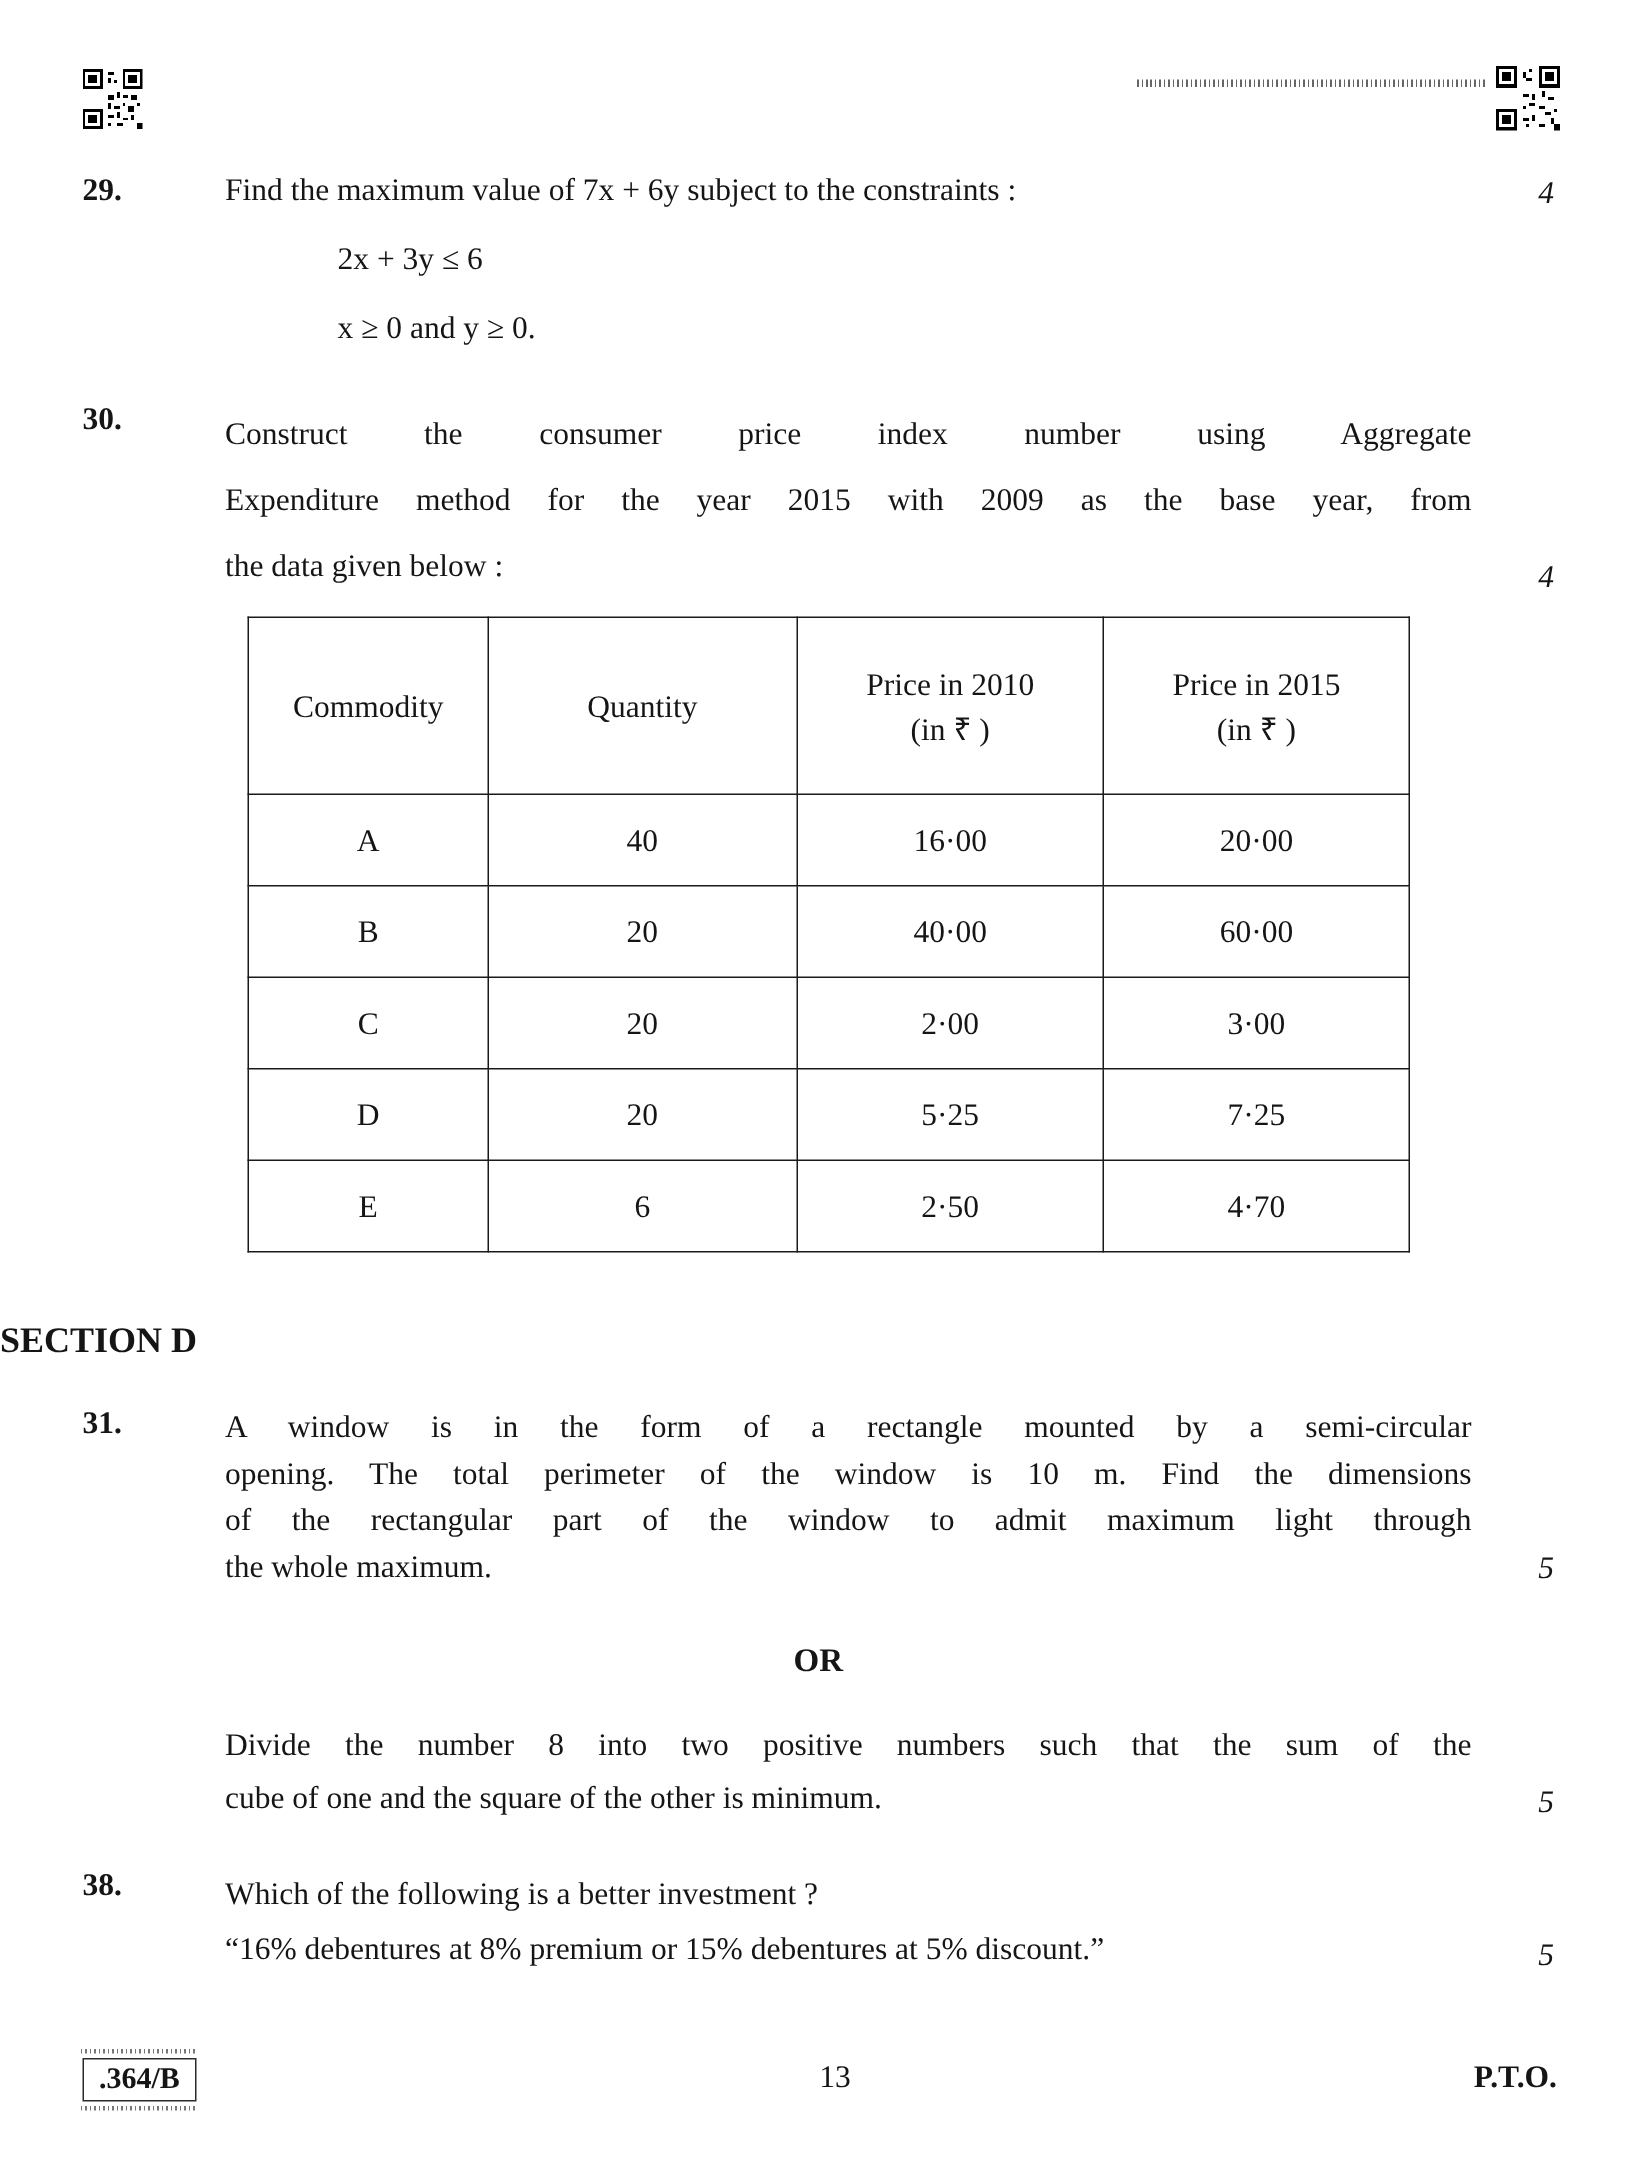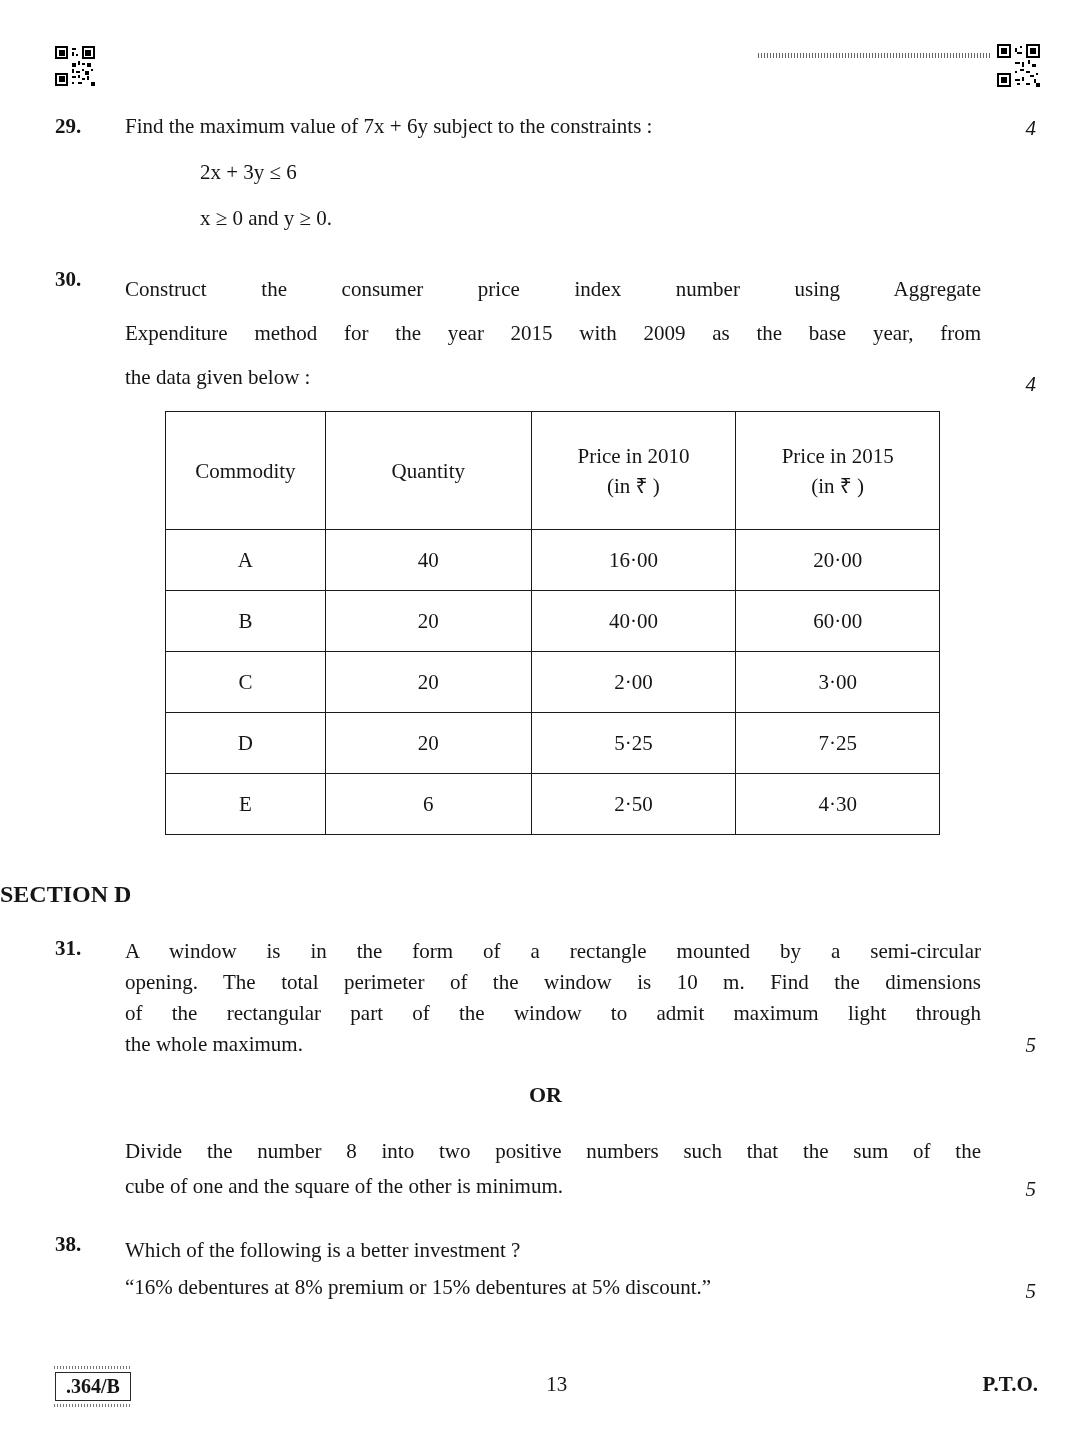--- a/index.html
+++ b/index.html
@@ -16,21 +16,21 @@
   .qr { position: absolute; }
   .qr-left { left: 55px; top: 46px; width: 40px; height: 40px; }
   .qr-right { left: 997px; top: 44px; width: 43px; height: 43px; }
   .qr svg { width: 100%; height: 100%; display: block; }
   .microtext {
     position: absolute; left: 758px; top: 53px; width: 232px; height: 5px;
     background: repeating-linear-gradient(90deg, #666 0 1px, transparent 1px 3px);
   }
   .q-row { position: relative; margin: 0 55px; }
   .q-num { position: absolute; left: 0; top: 0; font-weight: bold; }
-  .q-body { margin-left: 70px; margin-right: 55px; }
+  .q-body { margin-left: 95px; margin-right: 55px; }
   .marks { position: absolute; right: 0; font-style: italic; }
   .marks-top { top: 2px; }
   .marks-bottom { bottom: 2px; }
   .jline { text-align: justify; text-align-last: justify; }
   .lh44 .line { line-height: 44px; }
   .lh31 .line { line-height: 31px; }
   .lh35 .line { line-height: 35px; }
   .lh37 .line { line-height: 37px; }
   .q29 { margin-top: 14px; }
   .constraints { margin-left: 75px; margin-top: 10px; line-height: 46px; }
@@ -38,21 +38,21 @@
   .table-wrap { margin-left: 165px; margin-top: 12px; }
   table.commodity { border-collapse: collapse; width: 775px; font-size: 21px; }
   table.commodity th, table.commodity td {
     border: 1.5px solid #1a1a1a; text-align: center; vertical-align: middle;
     font-weight: normal; padding: 0;
   }
   table.commodity th { height: 118px; line-height: 30px; }
   table.commodity td { height: 61px; }
   .section-heading { font-weight: bold; font-size: 24px; margin-top: 46px; }
   .q31 { margin-top: 28px; }
-  .or-heading { text-align: center; font-weight: bold; font-size: 22px; margin-top: 22px; }
+  .or-heading { text-align: center; font-weight: bold; font-size: 22px; margin-top: 34px; }
   .alt { margin-top: 26px; }
   .q32 { margin-top: 28px; }
   .footer {
     position: absolute; left: 55px; right: 53px; top: 1372px;
     display: flex; justify-content: space-between; align-items: flex-start; height: 34px;
   }
   .paper-code-box {
     position: relative; border: 1.5px solid #2a2a2a;
     padding: 2px 10px; font-weight: bold; font-size: 20px;
   }
@@ -219,21 +219,21 @@
       <tr>
         <td>D</td>
         <td>20</td>
         <td>5·25</td>
         <td>7·25</td>
       </tr>
       <tr>
         <td>E</td>
         <td>6</td>
         <td>2·50</td>
-        <td>4·30</td>
+        <td>4·70</td>
       </tr>
     </tbody>
   </table>
 </div>
 
 <div class="section-heading">SECTION D</div>
 
 <div class="q-row q31 lh31">
   <span class="q-num">31.</span>
   <span class="marks marks-bottom">5</span>

